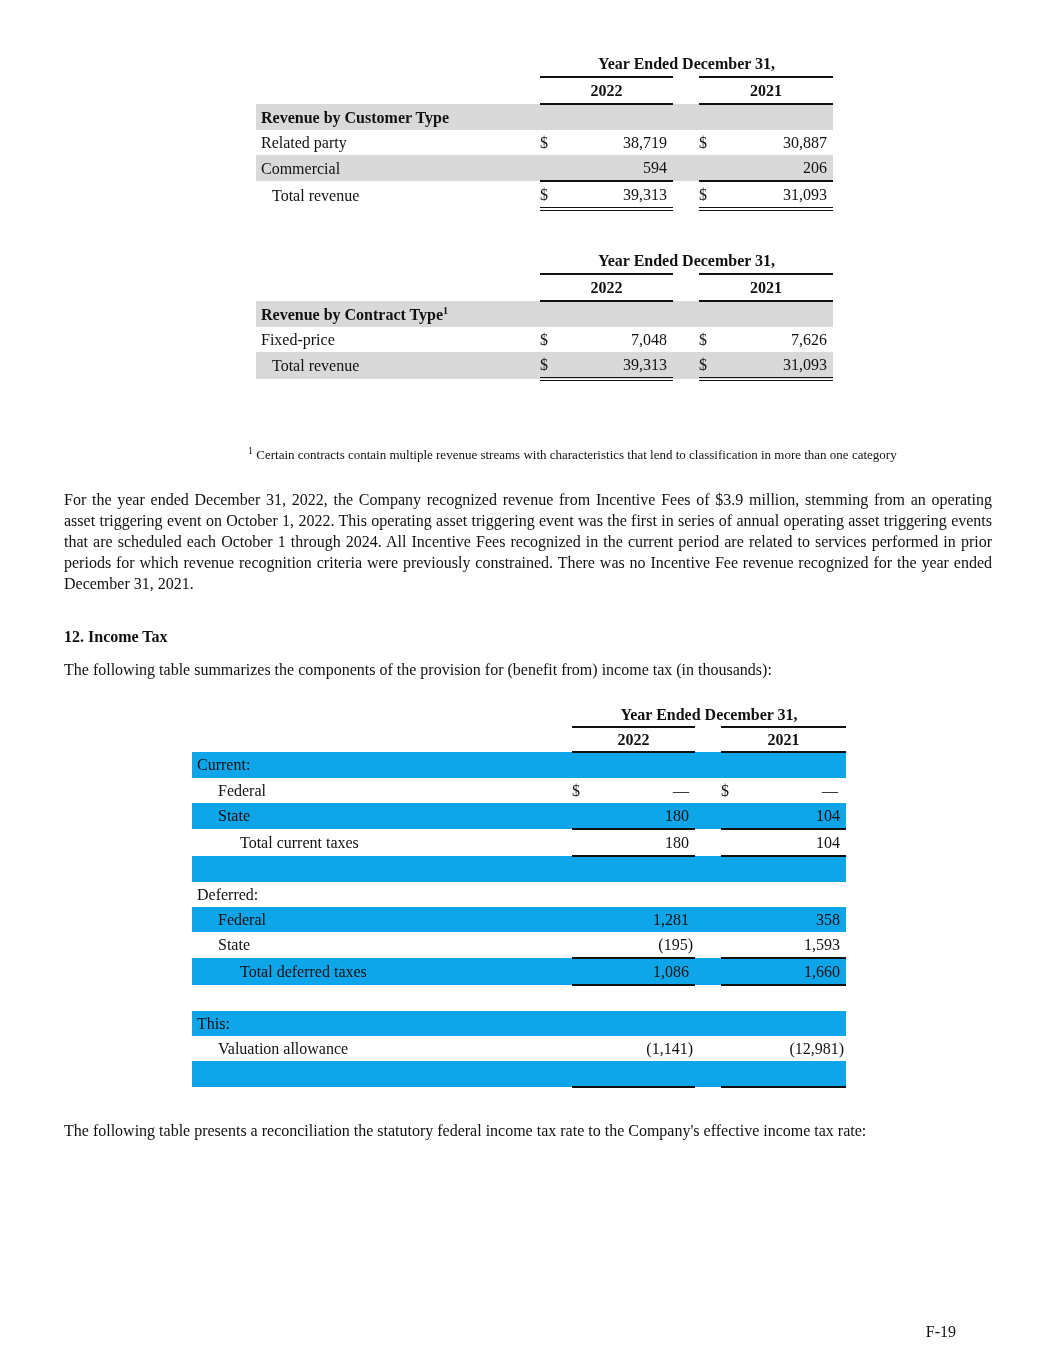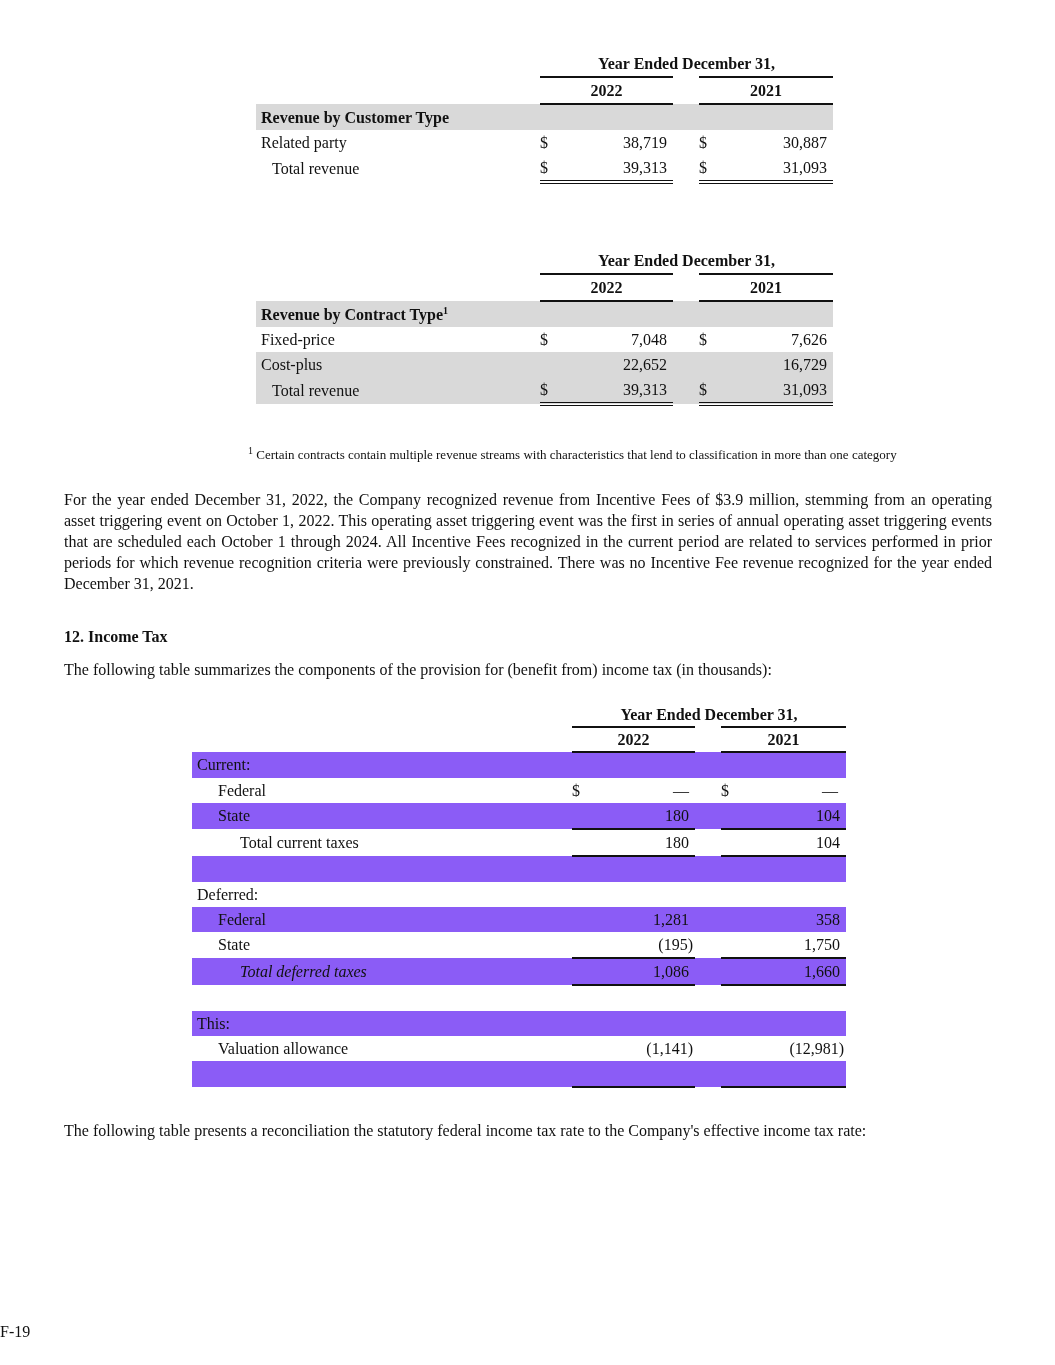--- a/index.html
+++ b/index.html
@@ -6,21 +6,21 @@
   body {
     width: 1055px; height: 1365px; position: relative; overflow: hidden;
     font-family: "Liberation Serif", "DejaVu Serif", serif;
     color: #111111; font-size: 16px;
   }
 
   
   table.fin { border-collapse: collapse; position: absolute; table-layout: fixed; }
   table.fin td { padding: 0; height: 25px; line-height: 25px; font-size: 16px; white-space: nowrap; }
   .shade td { background: #d9d9d9; }
-  .shade2 td { background: #8b5cf6; }
+  .shade2 td { background: #0ea5e9; }
   .lbl { padding-left: 5px !important; margin-left: 38px; }
   .ind1 { padding-left: 16px !important; }
   .ind2 { padding-left: 26px !important; }
   .ind3 { padding-left: 48px !important; }
   .cur { text-align: left; }
   .num { text-align: right; padding-right: 6px !important; }
   .hdr-title { text-align: center; font-weight: bold; }
   .hdr-year { text-align: center; font-weight: bold; }
   .bt { border-top: 2px solid #111; }
   .bb { border-bottom: 2px solid #111; }
@@ -28,21 +28,21 @@
   .bold { font-weight: bold; }
   sup { font-size: 10px; line-height: 0; vertical-align: 6px; }
 
   .para {
     position: absolute; left: 64px; width: 928px;
     font-size: 16px; line-height: 21px; text-align: justify;
   }
   .footnote { position: absolute; left: 248px; top: 447px; font-size: 13px; white-space: nowrap; }
   .footnote sup { font-size: 10px; vertical-align: 5px; }
   .heading { position: absolute; left: 64px; top: 628px; font-weight: bold; font-size: 16px; }
-  .pagenum { position: absolute; left: 0; width: 956px; top: 1323px; text-align: left; font-size: 16px; }
+  .pagenum { position: absolute; left: 0; width: 956px; top: 1323px; text-align: right; font-size: 16px; }
 </style>
 </head>
 <body>
 
 <table class="fin" style="left:256px; top:51px; width:577px;">
   <colgroup>
     <col style="width:284px">
       <col style="width:16px">
       <col style="width:117px">
       <col style="width:26px">
@@ -69,20 +69,28 @@
         <td></td>
   </tr>
   <tr>
     <td class="lbl">Related party</td>
     <td class="cur">$</td>
     <td class="num">38,719</td>
     <td></td>
     <td class="cur">$</td>
     <td class="num">30,887</td>
   </tr>
+  <tr class="shade">
+    <td class="lbl">Commercial</td>
+    <td class="bb"></td>
+    <td class="num bb">594</td>
+    <td></td>
+    <td class="bb"></td>
+    <td class="num bb">206</td>
+  </tr>
   <tr>
     <td class="ind1">Total revenue</td>
     <td class="cur bdbl">$</td>
     <td class="num bdbl">39,313</td>
     <td></td>
     <td class="cur bdbl">$</td>
     <td class="num bdbl">31,093</td>
   </tr>
 </tbody>
   </table>
@@ -117,28 +125,20 @@
   </tr>
   <tr>
     <td class="lbl">Fixed-price</td>
     <td class="cur">$</td>
     <td class="num">7,048</td>
     <td></td>
     <td class="cur">$</td>
     <td class="num">7,626</td>
   </tr>
   <tr class="shade">
-    <td class="lbl">Cost-plus</td>
-    <td></td>
-    <td class="num">22,652</td>
-    <td></td>
-    <td></td>
-    <td class="num">16,729</td>
-  </tr>
-  <tr class="shade">
     <td class="ind1">Total revenue</td>
     <td class="cur bdbl">$</td>
     <td class="num bdbl">39,313</td>
     <td></td>
     <td class="cur bdbl">$</td>
     <td class="num bdbl">31,093</td>
   </tr>
 </tbody>
   </table>
 
@@ -230,24 +230,24 @@
     <td></td>
         <td></td>
     <td class="num">358</td>
   </tr>
   <tr>
     <td class="ind2" style="height:22px;line-height:22px;">State</td>
     <td class="bb"></td>
     <td class="num bb" style="padding-right:2px !important;">(195)</td>
     <td></td>
     <td class="bb"></td>
-    <td class="num bb">1,750</td>
-  </tr>
-  <tr class="shade2">
-    <td class="ind3" style="height:22px;line-height:22px;font-style:italic;">Total deferred taxes</td>
+    <td class="num bb">1,593</td>
+  </tr>
+  <tr class="shade2">
+    <td class="ind3" style="height:22px;line-height:22px;">Total deferred taxes</td>
     <td class="bb"></td>
     <td class="num bb">1,086</td>
     <td></td>
     <td class="bb"></td>
     <td class="num bb">1,660</td>
   </tr>
   <tr>
     <td style="height:22px;"></td>
         <td></td>
         <td></td>

